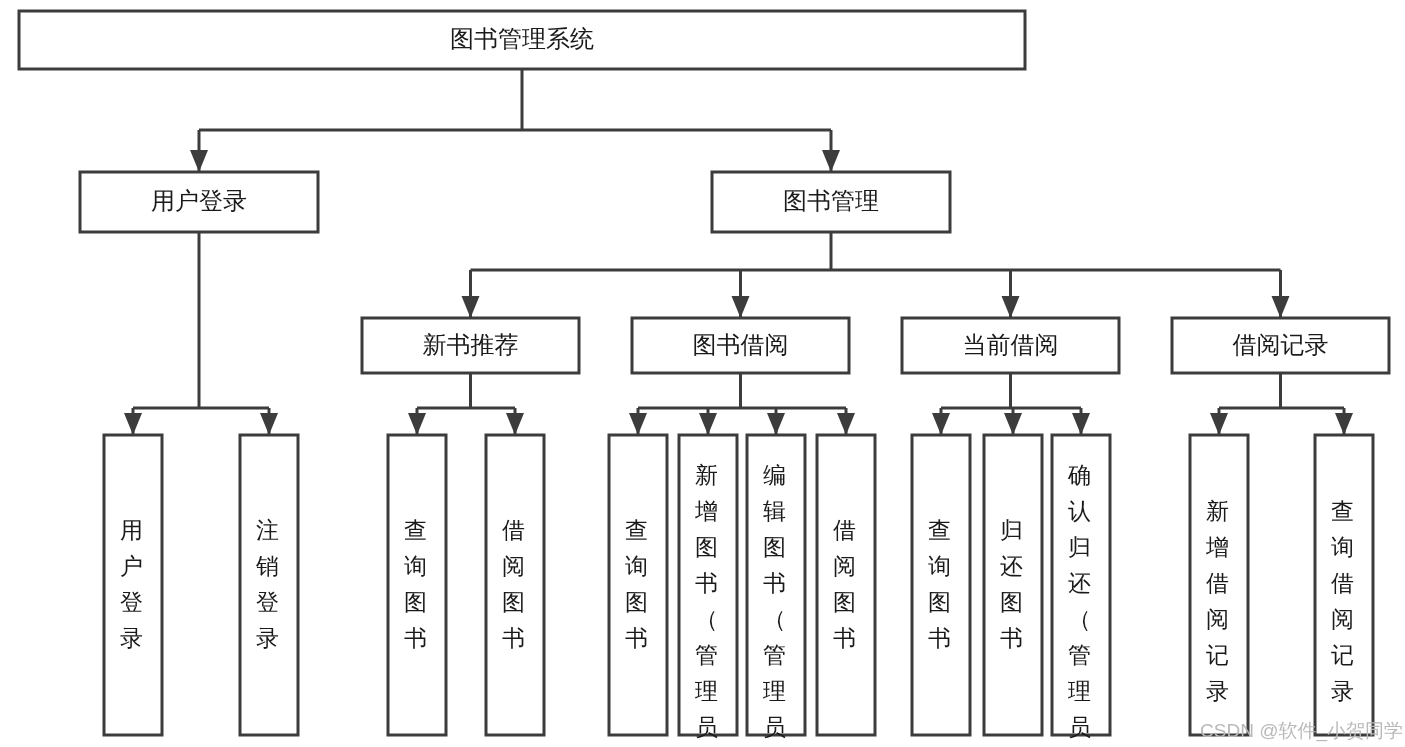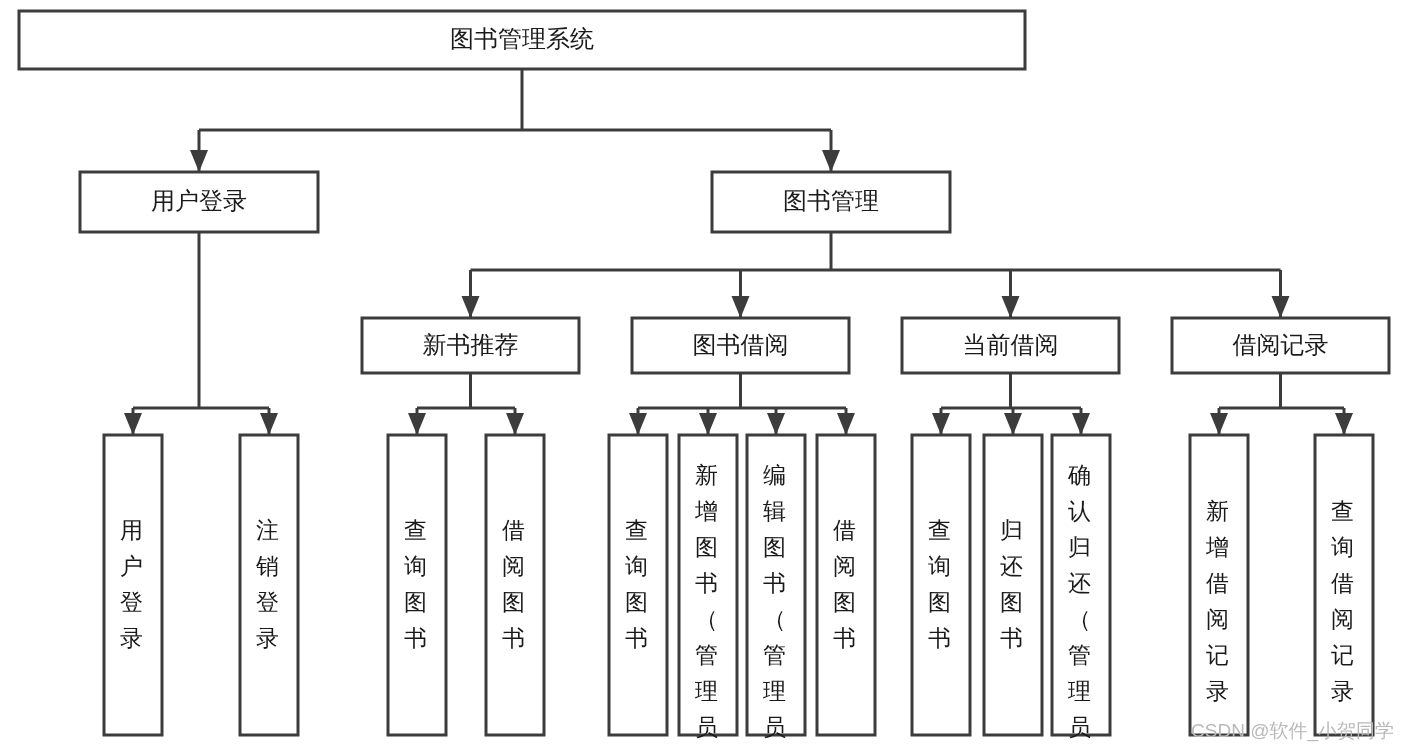--- a/index.html
+++ b/index.html
@@ -51,21 +51,21 @@
   .node-label-v {
     font-family: "Liberation Sans", "DejaVu Sans", sans-serif;
     font-size: 23px;
     fill: #1a1a1a;
     text-anchor: middle;
     dominant-baseline: middle;
     letter-spacing: 3px;
   }
   .watermark-text {
     position: absolute;
-    right: 11px;
+    right: 2px;
     bottom: 3px;
     font-family: "Liberation Sans", "DejaVu Sans", sans-serif;
     font-size: 19px;
     color: #b9b9b9;
     white-space: nowrap;
     pointer-events: none;
   }
 </style>
 </head>
 <body>

